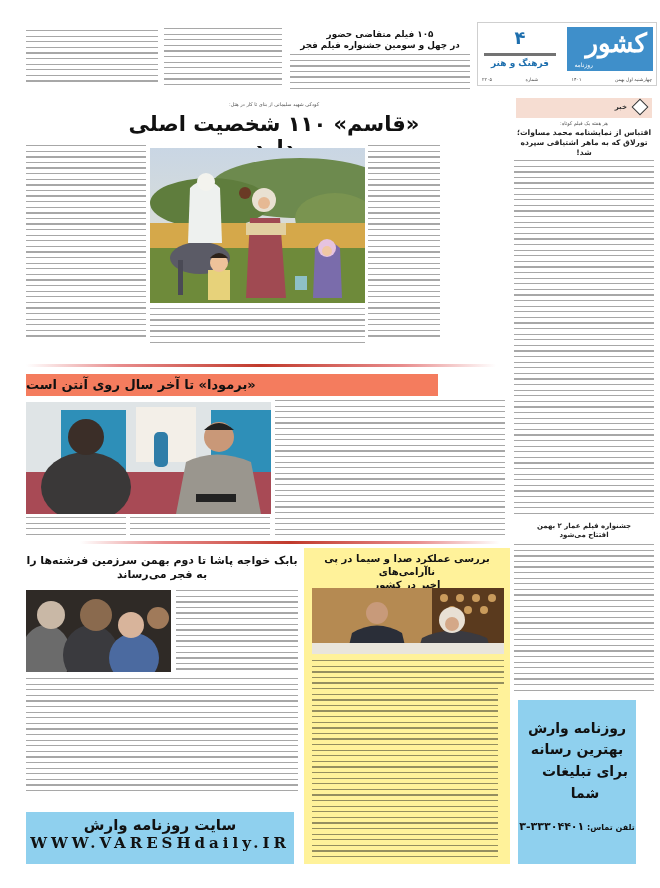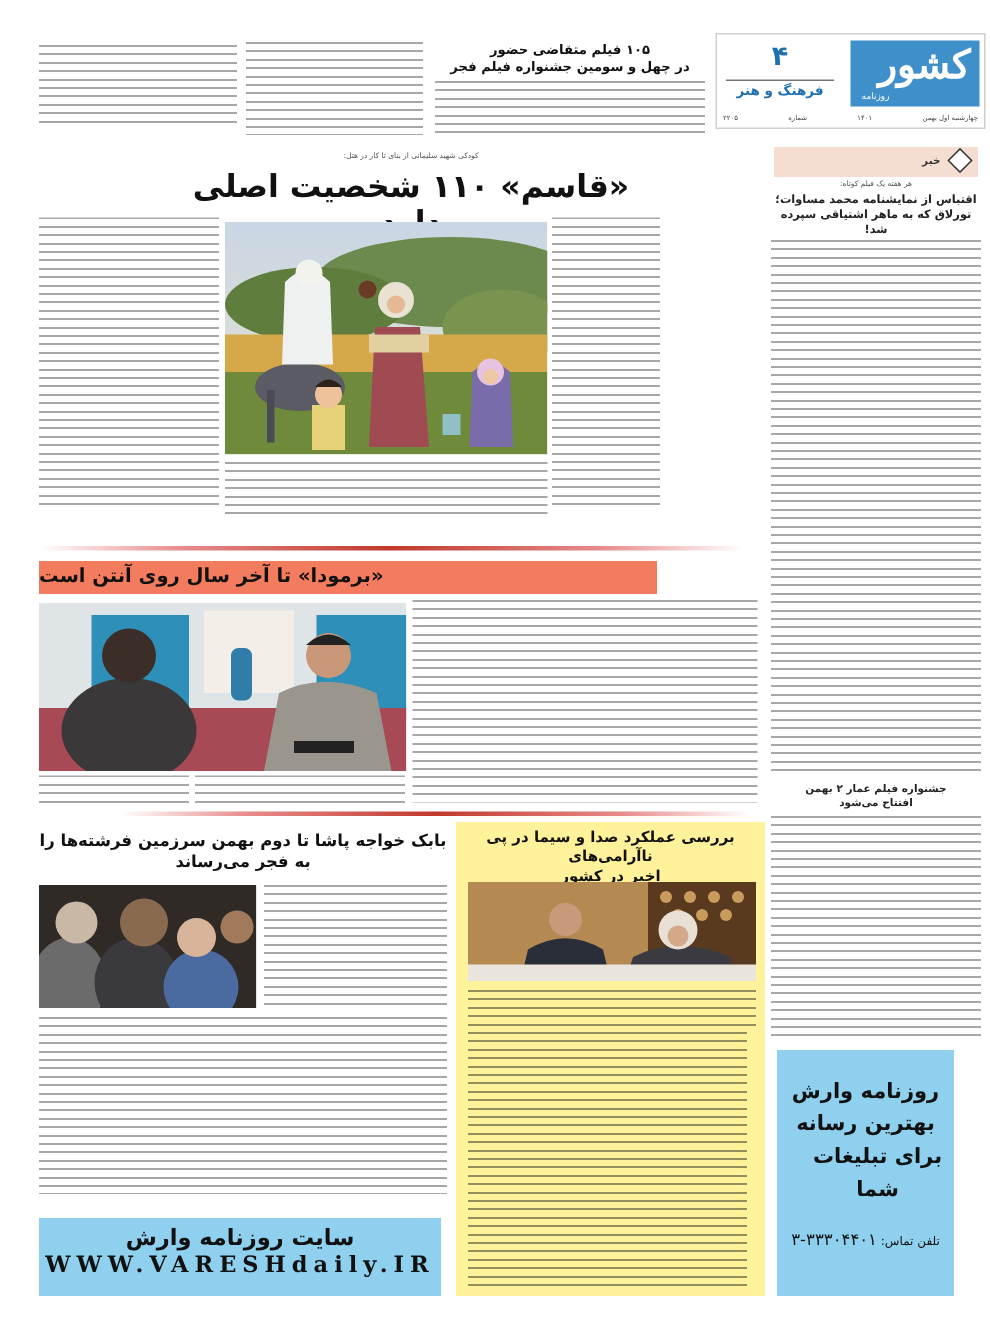--- a/index.html
+++ b/index.html
@@ -8,21 +8,21 @@
   .abs { position: absolute; }
   .lines { background-image: repeating-linear-gradient(to bottom, #8a8a8a 0px, #8a8a8a 1.3px, transparent 1.3px, transparent 5.6px); opacity: .75; }
   .lines-y { background-image: repeating-linear-gradient(to bottom, #7a7550 0px, #7a7550 1.3px, transparent 1.3px, transparent 5.6px); opacity: .8; }
 
   
   .masthead { left: 477px; top: 22px; width: 180px; height: 64px; border: 1px solid #cfcfcf; background: #fff; }
   .logo-box { position: absolute; right: 3px; top: 4px; width: 86px; height: 44px; background: #3f8fca; }
   .logo-text { position: absolute; right: 6px; top: 1px; font-family: "DejaVu Serif", serif; font-size: 26px; font-weight: bold; color: #fff; letter-spacing: -1px; }
   .logo-sub { position: absolute; right: 60px; bottom: 3px; font-size: 6px; color: #fff; }
   .page-num { position: absolute; left: 22px; top: 4px; width: 40px; text-align: center; font-size: 18px; font-weight: bold; color: #1e6fae; }
-  .section-name { position: absolute; left: 6px; top: 30px; width: 72px; text-align: center; font-size: 9px; font-weight: bold; color: #1e6fae; border-top: 1px solid #737373; padding-top: 2px; }
+  .section-name { position: absolute; left: 6px; top: 30px; width: 72px; text-align: center; font-size: 9px; font-weight: bold; color: #1e6fae; border-top: 3px solid #737373; padding-top: 2px; }
   .issue-row { position: absolute; left: 4px; right: 4px; bottom: 3px; font-size: 4.6px; color: #444; display: flex; justify-content: space-between; }
 
   
   .h-main { left: 110px; top: 112px; width: 328px; text-align: center; font-size: 21px; font-weight: bold; color: #111; font-family: "DejaVu Sans", sans-serif; letter-spacing: -0.5px; }
   .kicker { font-size: 5px; color: #555; text-align: center; }
   .h-top { left: 290px; top: 29px; width: 180px; text-align: center; font-size: 8.8px; line-height: 11px; font-weight: bold; color: #111; }
 
   .news-box { left: 516px; top: 98px; width: 136px; height: 20px; background: #f6ddd2; }
   .news-diamond { position: absolute; right: 6px; top: 3px; width: 12px; height: 12px; border: 1.2px solid #333; transform: rotate(45deg); background: #fff; }
   .news-label { position: absolute; right: 25px; top: 5px; font-size: 7px; color: #333; font-weight: bold; }
@@ -224,17 +224,17 @@
 
 <div class="abs ad-blue" style="left:26px; top:812px; width:268px; height:52px; text-align:center; direction:rtl;">
   <div style="font-size:15px; font-weight:bold; color:#111; margin-top:4px;">سایت روزنامه وارش</div>
   <div style="font-family:'DejaVu Serif', serif; font-size:15px; font-weight:bold; color:#111; letter-spacing:4px; direction:ltr;">WWW.VARESHdaily.IR</div>
 </div>
 
 <div class="abs ad-blue" style="left:518px; top:700px; width:118px; height:164px; text-align:center;">
   <div style="font-size:14px; font-weight:bold; color:#111; margin-top:18px; line-height:20px;">روزنامه وارش</div>
   <div style="font-size:14px; font-weight:bold; color:#111; line-height:22px;">بهترین رسانه</div>
   <div style="font-size:14px; font-weight:bold; color:#111; line-height:22px;padding-left:16px;">برای تبلیغات شما</div>
-  <div style="margin-top:16px; font-size:8px; font-weight:normal; color:#111;">
+  <div style="margin-top:16px; font-size:8px; font-weight:bold; color:#111;">
     <span>تلفن تماس:</span>
     <span style="font-size:11px;">۳۳۳۰۴۴۰۱-۳</span>
   </div>
 </div>
 
 </body></html>

